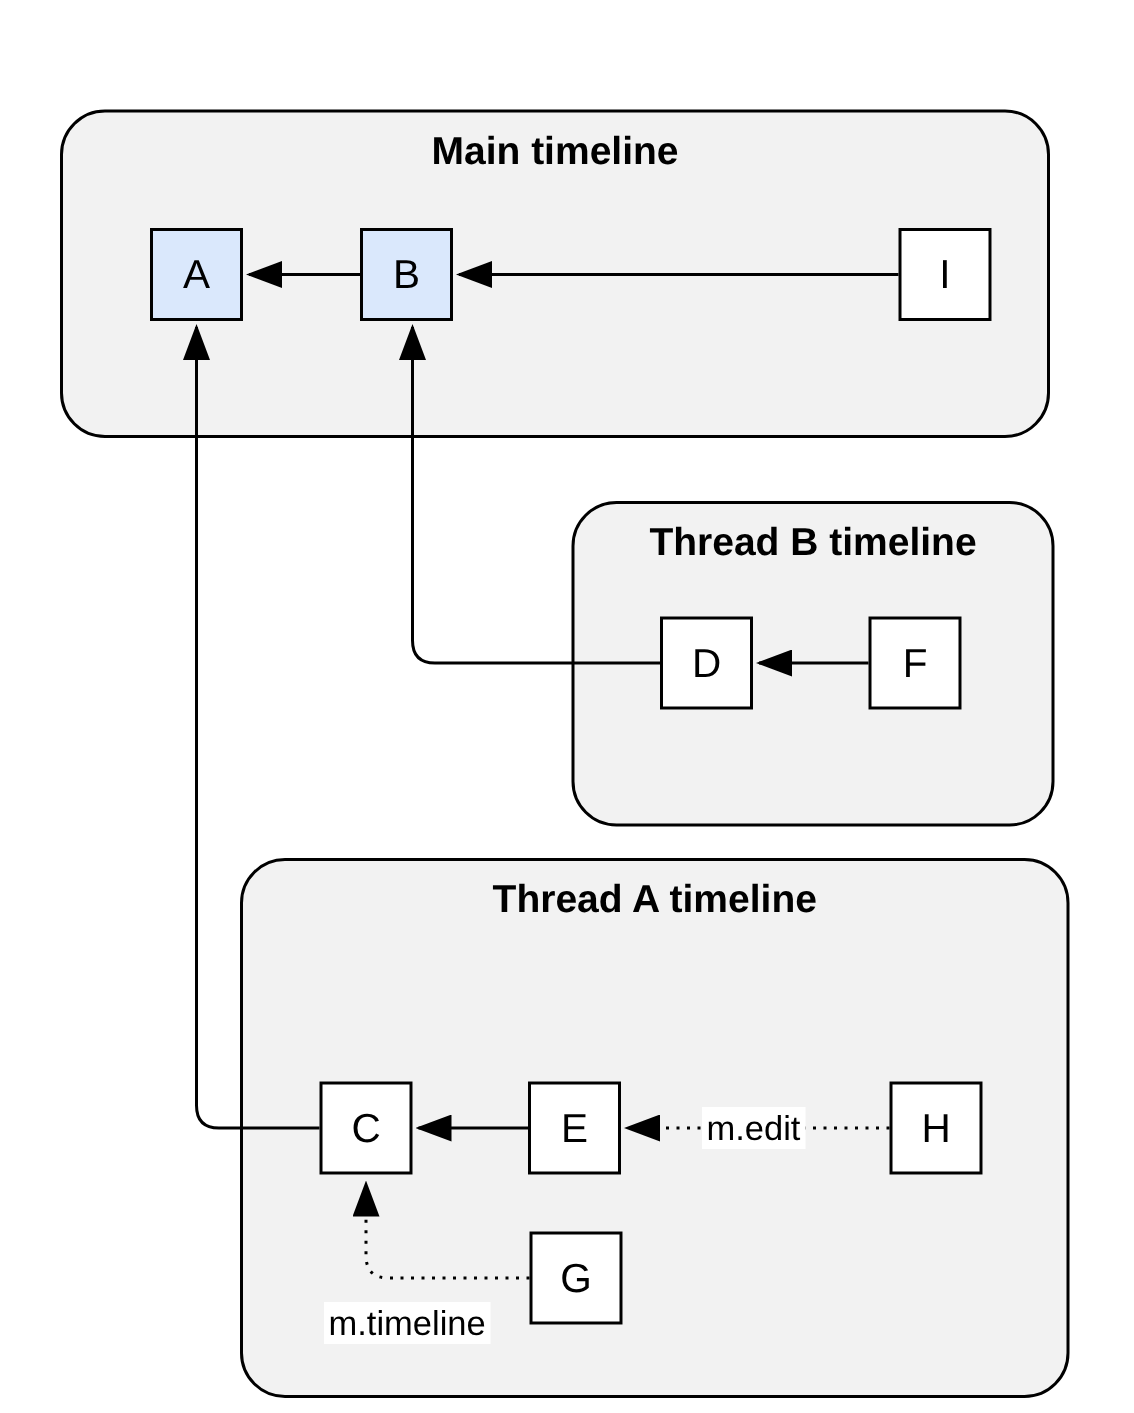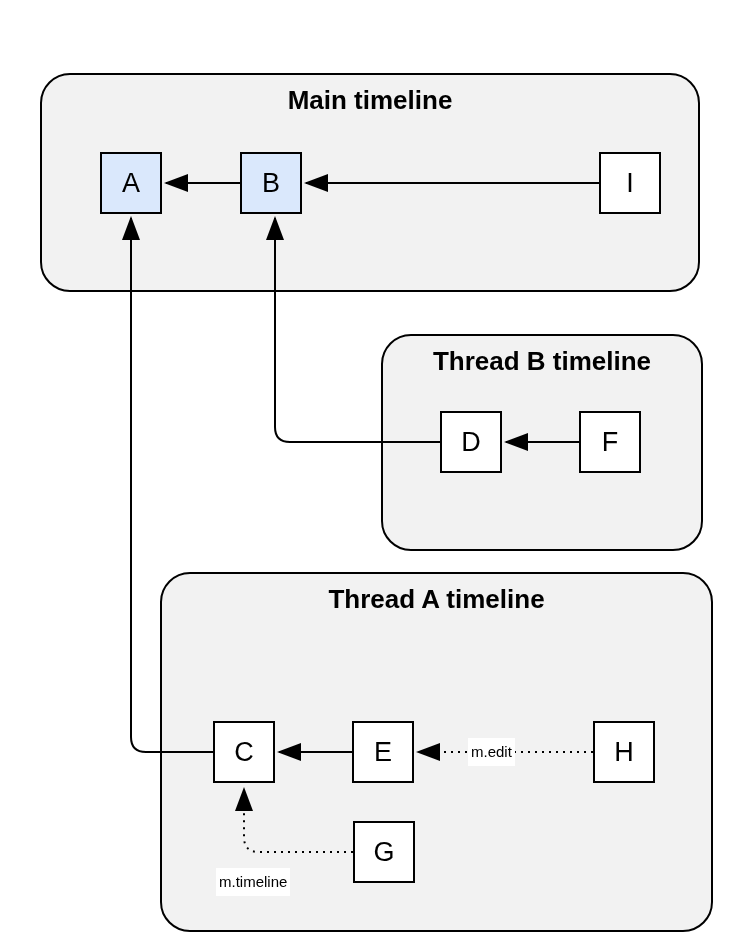--- a/index.html
+++ b/index.html
@@ -48,21 +48,21 @@
     pointer-events:none;
   }
   svg.edges path.solid, svg.edges path.dotted {
     fill:none; stroke:var(--edge-color, #000000); stroke-width:2;
     marker-end:url(#arrowhead);
   }
   svg.edges path.dotted { stroke-dasharray:2 5; }
   #arrowhead path { fill:var(--edge-color, #000000); }
   .edge-label {
     position:absolute; background:var(--label-bg, #ffffff);
-    font-size:15px; line-height:28px; height:28px; padding:0 3px;
+    font-size:23px; line-height:28px; height:28px; padding:0 3px;
     white-space:nowrap;
   }
   #label-m-edit     { left:468px; top:706px; }
   #label-m-reaction { left:216px; top:836px; }
 </style>
 </head>
 <body>
 
 <div id="canvas">
 

